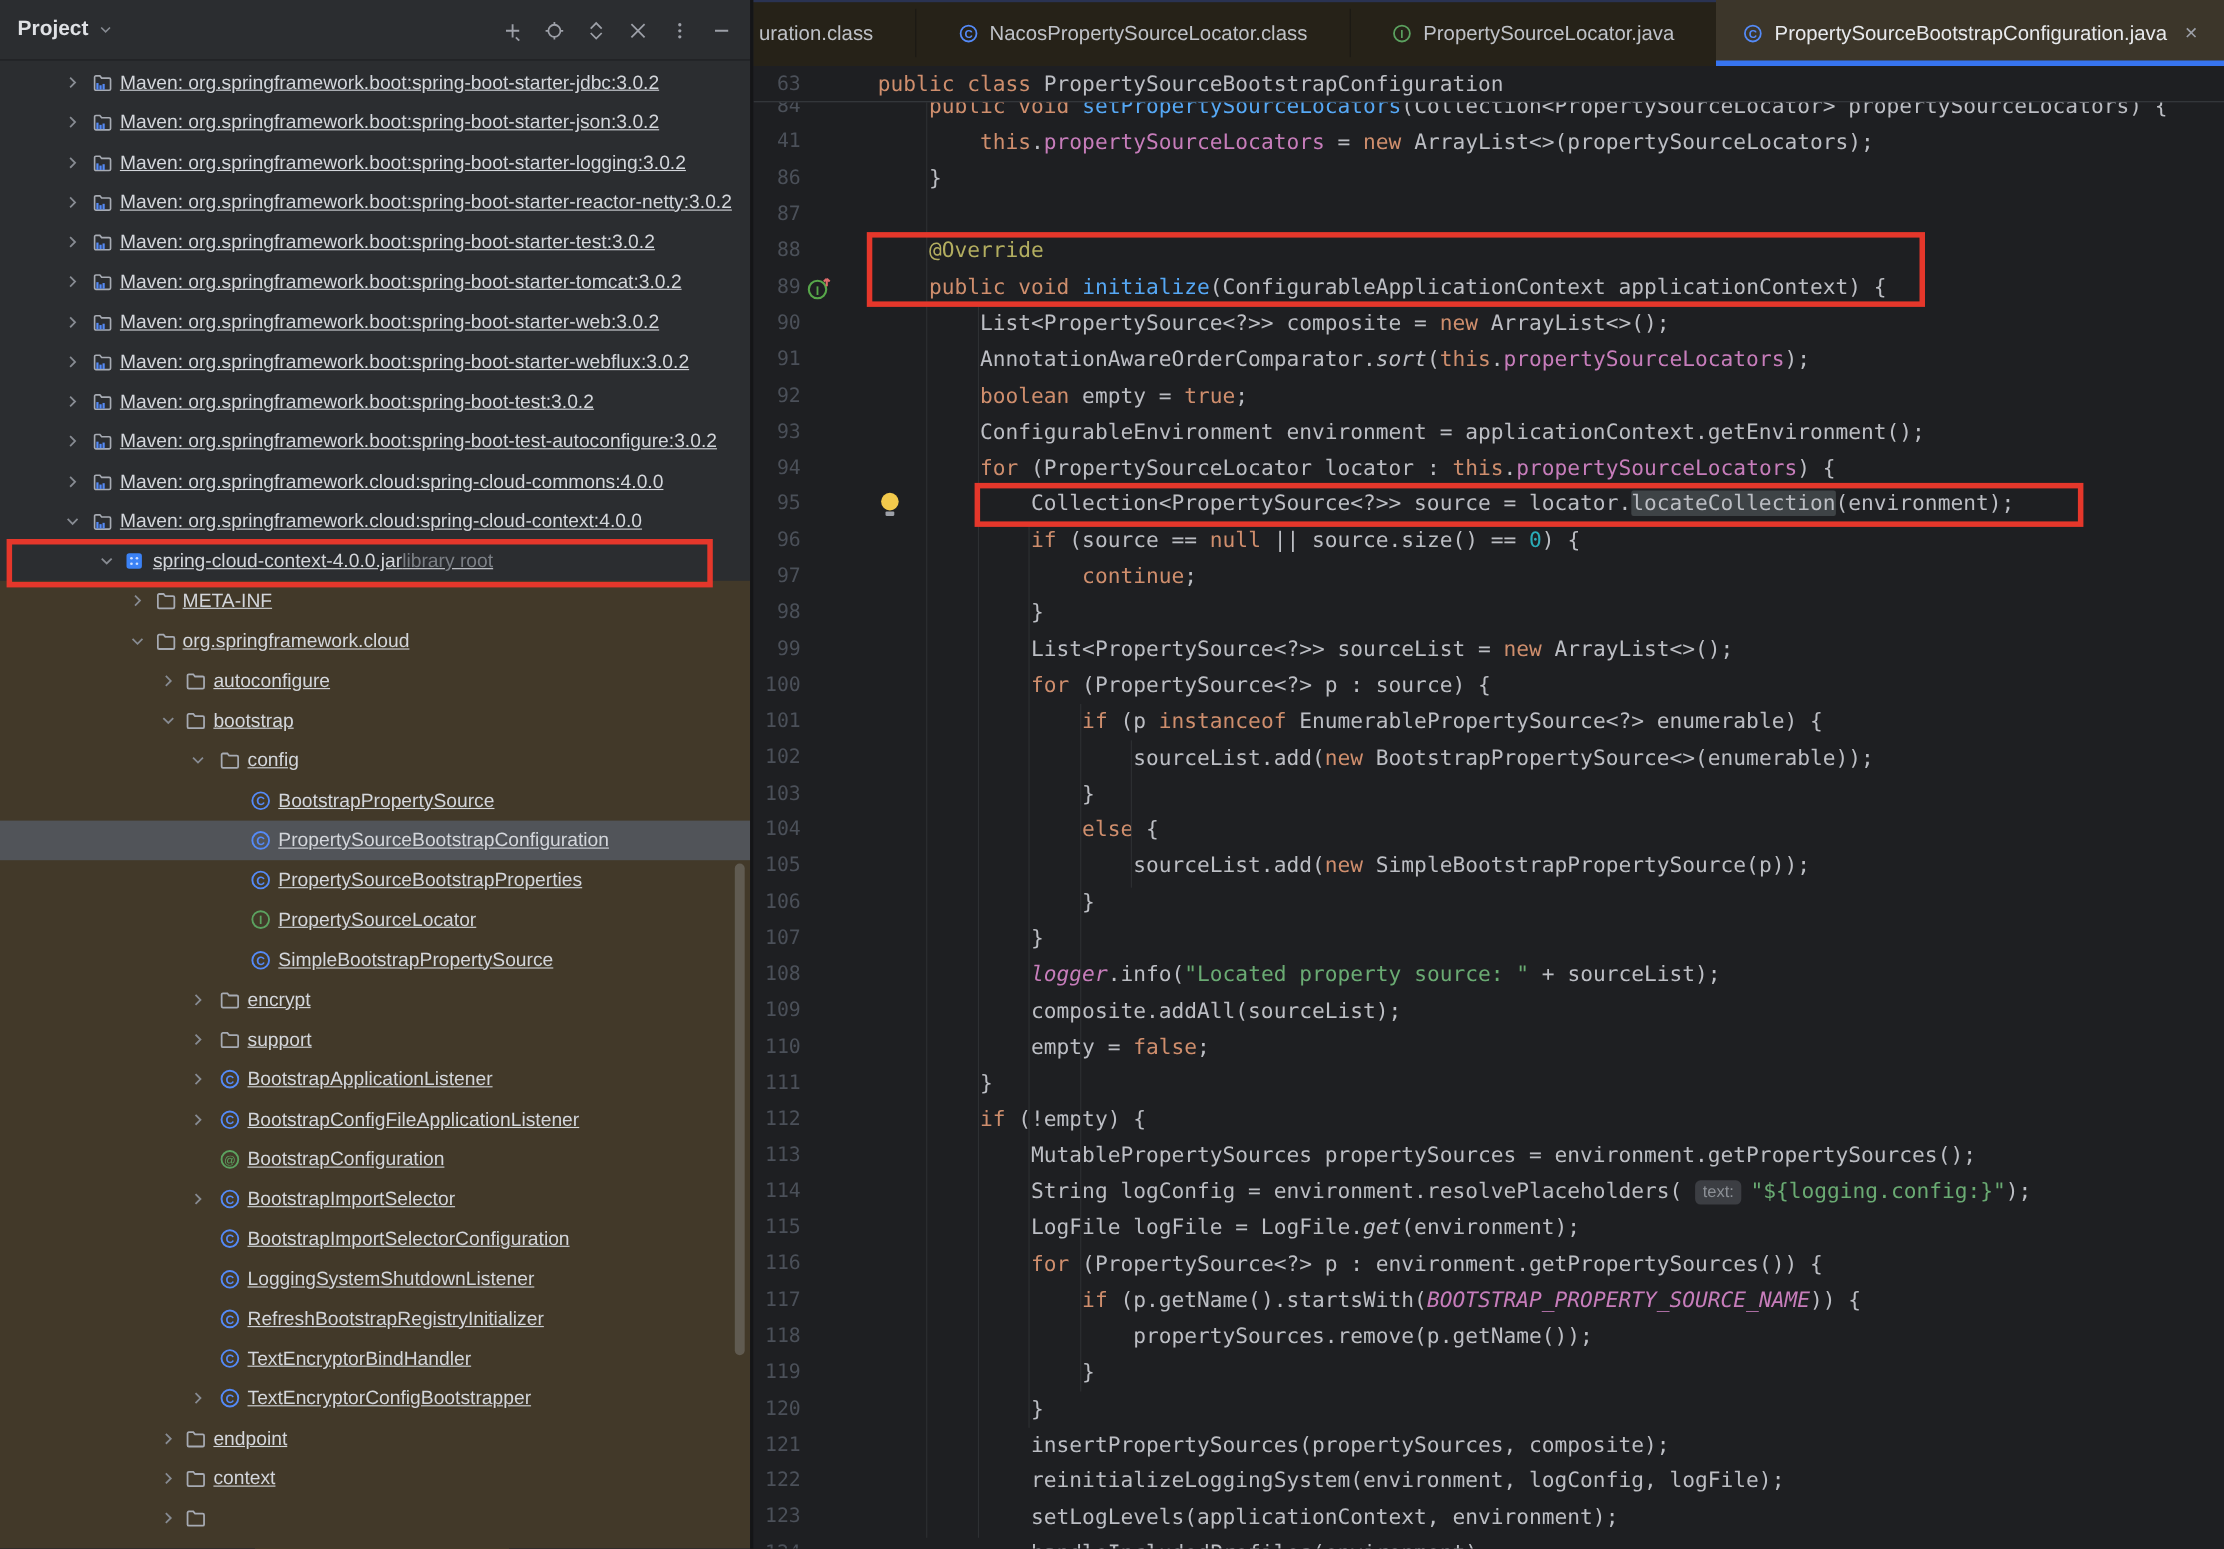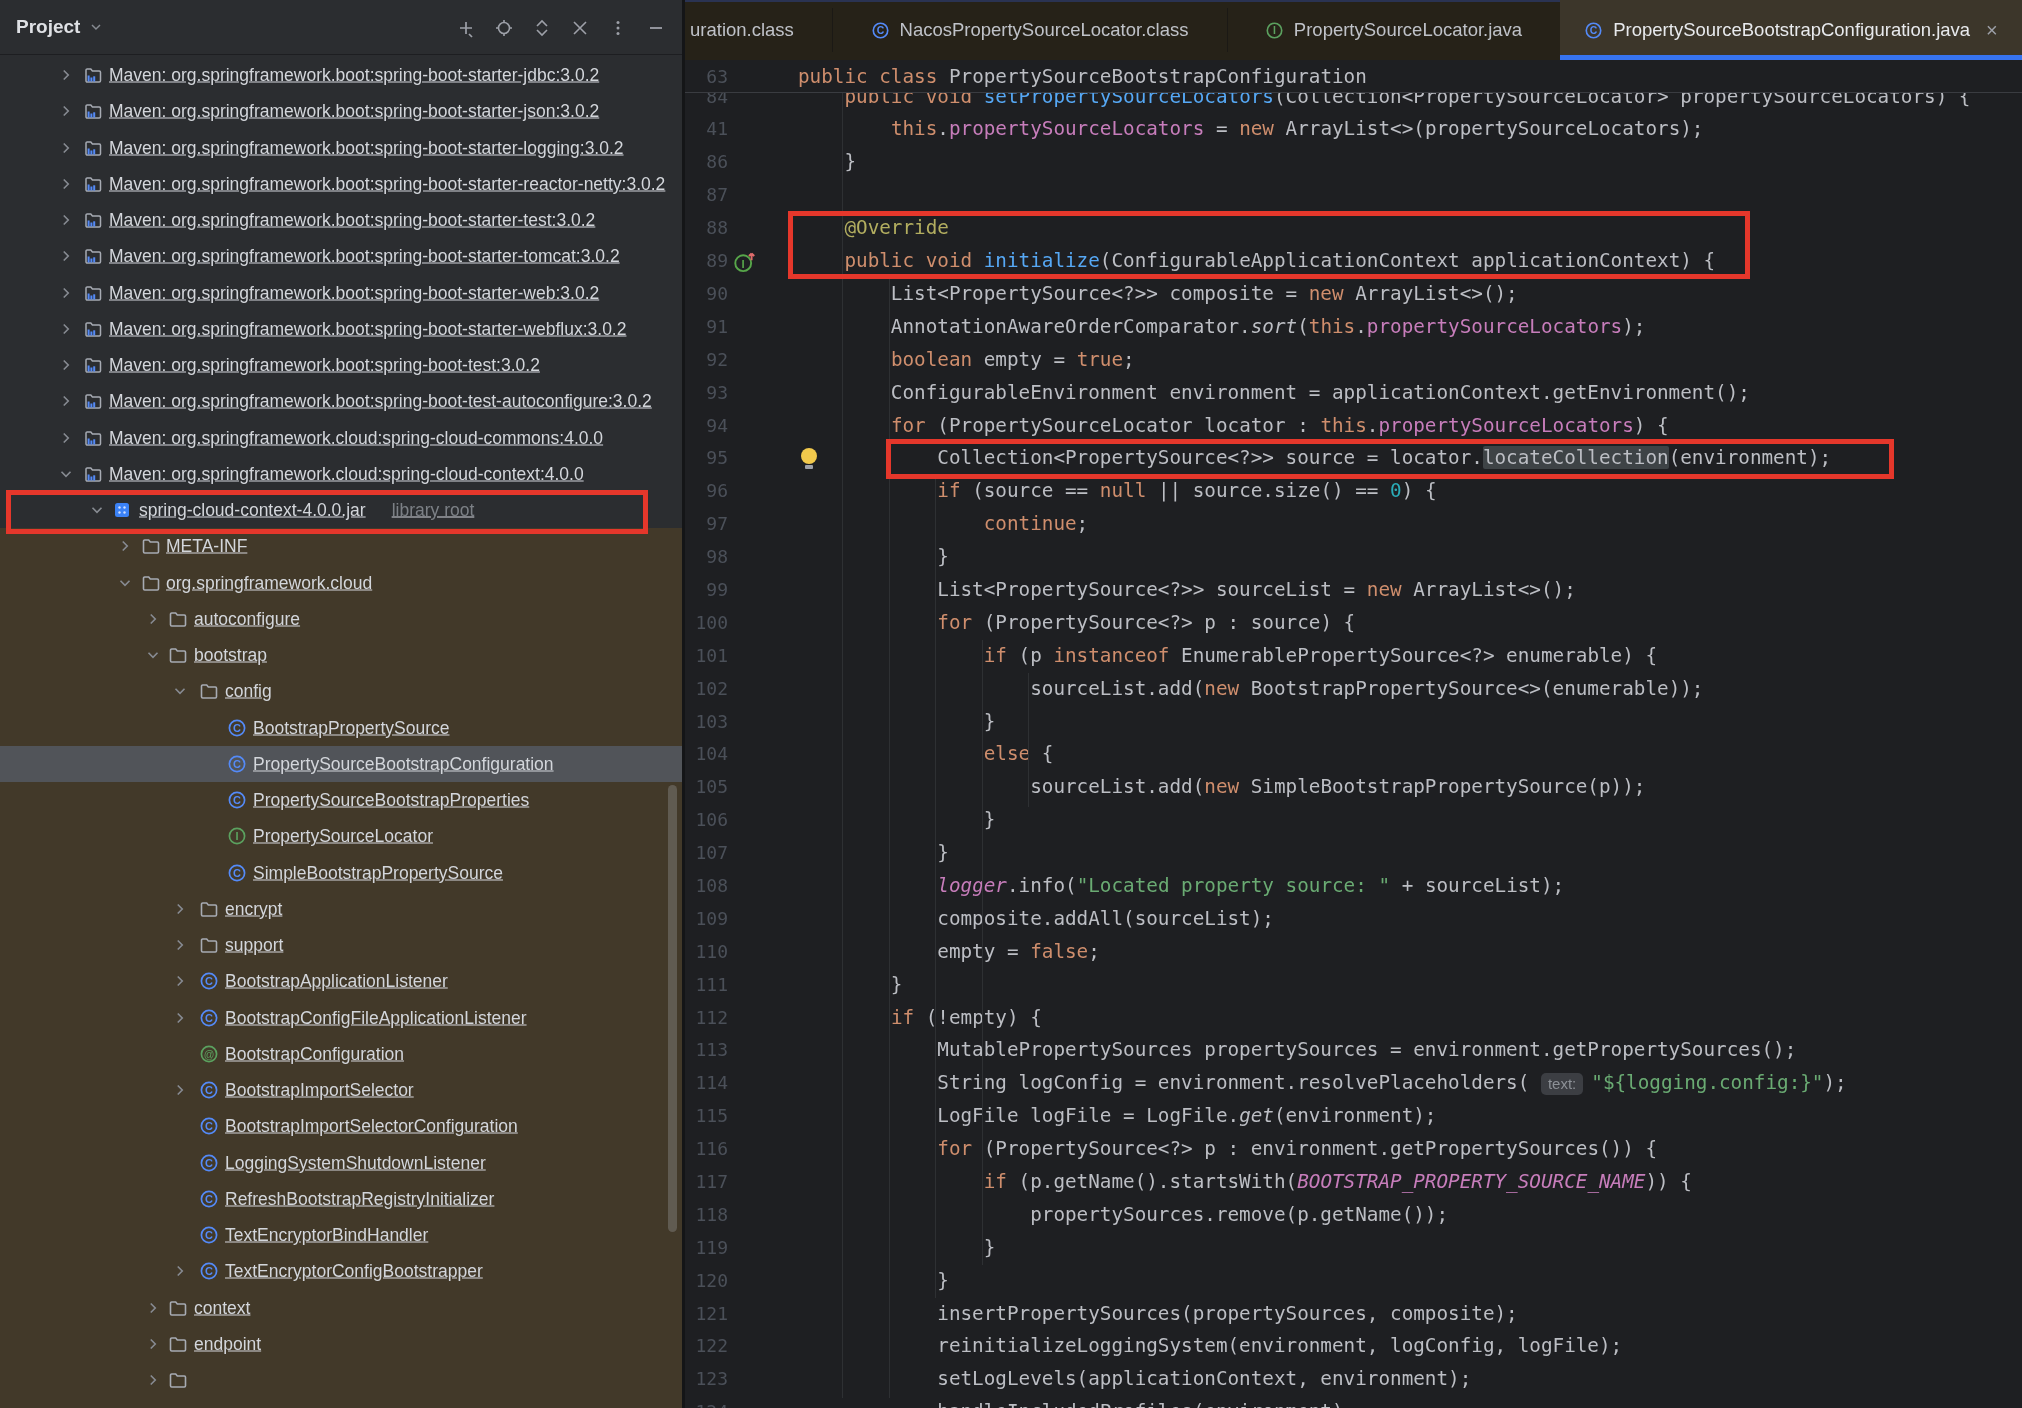--- a/index.html
+++ b/index.html
@@ -20,21 +20,21 @@
           border-radius:4px; cursor:pointer; }
   #brown-zone { position:absolute; left:0; top:528px; width:682px; height:880px;
                 background:#423929; }
   #tree-rows { position:absolute; left:0; top:57px; width:682px; }
   .trow { position:relative; height:36.25px; display:flex; align-items:center;
           white-space:nowrap; color:#D3D6DB; font-size:17.5px; overflow:hidden; }
   .trow.selected { background:#515459; }
   .t-chev { position:absolute; top:50%; transform:translateY(-50%); display:flex; }
   .t-icon { position:absolute; top:50%; transform:translateY(-50%); display:flex; }
   .t-label { position:absolute; top:50%; transform:translateY(-50%);text-decoration:underline; }
-  .t-suffix { color:#7C8086; margin-left:26px; }
+  .t-suffix { color:#7C8086; margin-left:0; }
   #tree-scrollthumb { position:absolute; left:668px; top:785px; width:9px; height:447px;
                       background:rgba(186,190,196,.26); border-radius:5px; }
 
   
   #panel-divider { position:absolute; left:682px; top:0; width:3px; height:1408px;
                    background:#141517; }
 
   
   #tabbar { position:absolute; left:685px; top:0; width:1337px; height:60px;
             background:#262218; }
@@ -545,34 +545,34 @@
           <span class="t-chev" style="left:144px">
             <svg width="18" height="18" viewBox="0 0 20 20" xmlns="http://www.w3.org/2000/svg">
               <path d="M7.5 5l5 5-5 5" stroke="#878B92" stroke-width="1.8" fill="none"></path>
             </svg>
           </span>
           <span class="t-icon" style="left:168px">
             <svg width="20" height="20" viewBox="0 0 20 20" xmlns="http://www.w3.org/2000/svg">
               <path d="M2.5 5.2c0-.7.5-1.2 1.2-1.2h4l1.6 2h7c.7 0 1.2.5 1.2 1.2v8.6c0 .7-.5 1.2-1.2 1.2H3.7c-.7 0-1.2-.5-1.2-1.2z" fill="none" stroke="#A7ABB3" stroke-width="1.6"></path>
             </svg>
           </span>
+          <span class="t-label" style="left:194px">endpoint</span>
+        </div>
+        <div class="trow">
+          <span class="t-chev" style="left:144px">
+            <svg width="18" height="18" viewBox="0 0 20 20" xmlns="http://www.w3.org/2000/svg">
+              <path d="M7.5 5l5 5-5 5" stroke="#878B92" stroke-width="1.8" fill="none"></path>
+            </svg>
+          </span>
+          <span class="t-icon" style="left:168px">
+            <svg width="20" height="20" viewBox="0 0 20 20" xmlns="http://www.w3.org/2000/svg">
+              <path d="M2.5 5.2c0-.7.5-1.2 1.2-1.2h4l1.6 2h7c.7 0 1.2.5 1.2 1.2v8.6c0 .7-.5 1.2-1.2 1.2H3.7c-.7 0-1.2-.5-1.2-1.2z" fill="none" stroke="#A7ABB3" stroke-width="1.6"></path>
+            </svg>
+          </span>
           <span class="t-label" style="left:194px">context</span>
-        </div>
-        <div class="trow">
-          <span class="t-chev" style="left:144px">
-            <svg width="18" height="18" viewBox="0 0 20 20" xmlns="http://www.w3.org/2000/svg">
-              <path d="M7.5 5l5 5-5 5" stroke="#878B92" stroke-width="1.8" fill="none"></path>
-            </svg>
-          </span>
-          <span class="t-icon" style="left:168px">
-            <svg width="20" height="20" viewBox="0 0 20 20" xmlns="http://www.w3.org/2000/svg">
-              <path d="M2.5 5.2c0-.7.5-1.2 1.2-1.2h4l1.6 2h7c.7 0 1.2.5 1.2 1.2v8.6c0 .7-.5 1.2-1.2 1.2H3.7c-.7 0-1.2-.5-1.2-1.2z" fill="none" stroke="#A7ABB3" stroke-width="1.6"></path>
-            </svg>
-          </span>
-          <span class="t-label" style="left:194px">endpoint</span>
         </div>
         <div class="trow">
           <span class="t-chev" style="left:144px">
             <svg width="18" height="18" viewBox="0 0 20 20" xmlns="http://www.w3.org/2000/svg">
               <path d="M7.5 5l5 5-5 5" stroke="#878B92" stroke-width="1.8" fill="none"></path>
             </svg>
           </span>
           <span class="t-icon" style="left:168px">
             <svg width="20" height="20" viewBox="0 0 20 20" xmlns="http://www.w3.org/2000/svg">
               <path d="M2.5 5.2c0-.7.5-1.2 1.2-1.2h4l1.6 2h7c.7 0 1.2.5 1.2 1.2v8.6c0 .7-.5 1.2-1.2 1.2H3.7c-.7 0-1.2-.5-1.2-1.2z" fill="none" stroke="#A7ABB3" stroke-width="1.6"></path>

